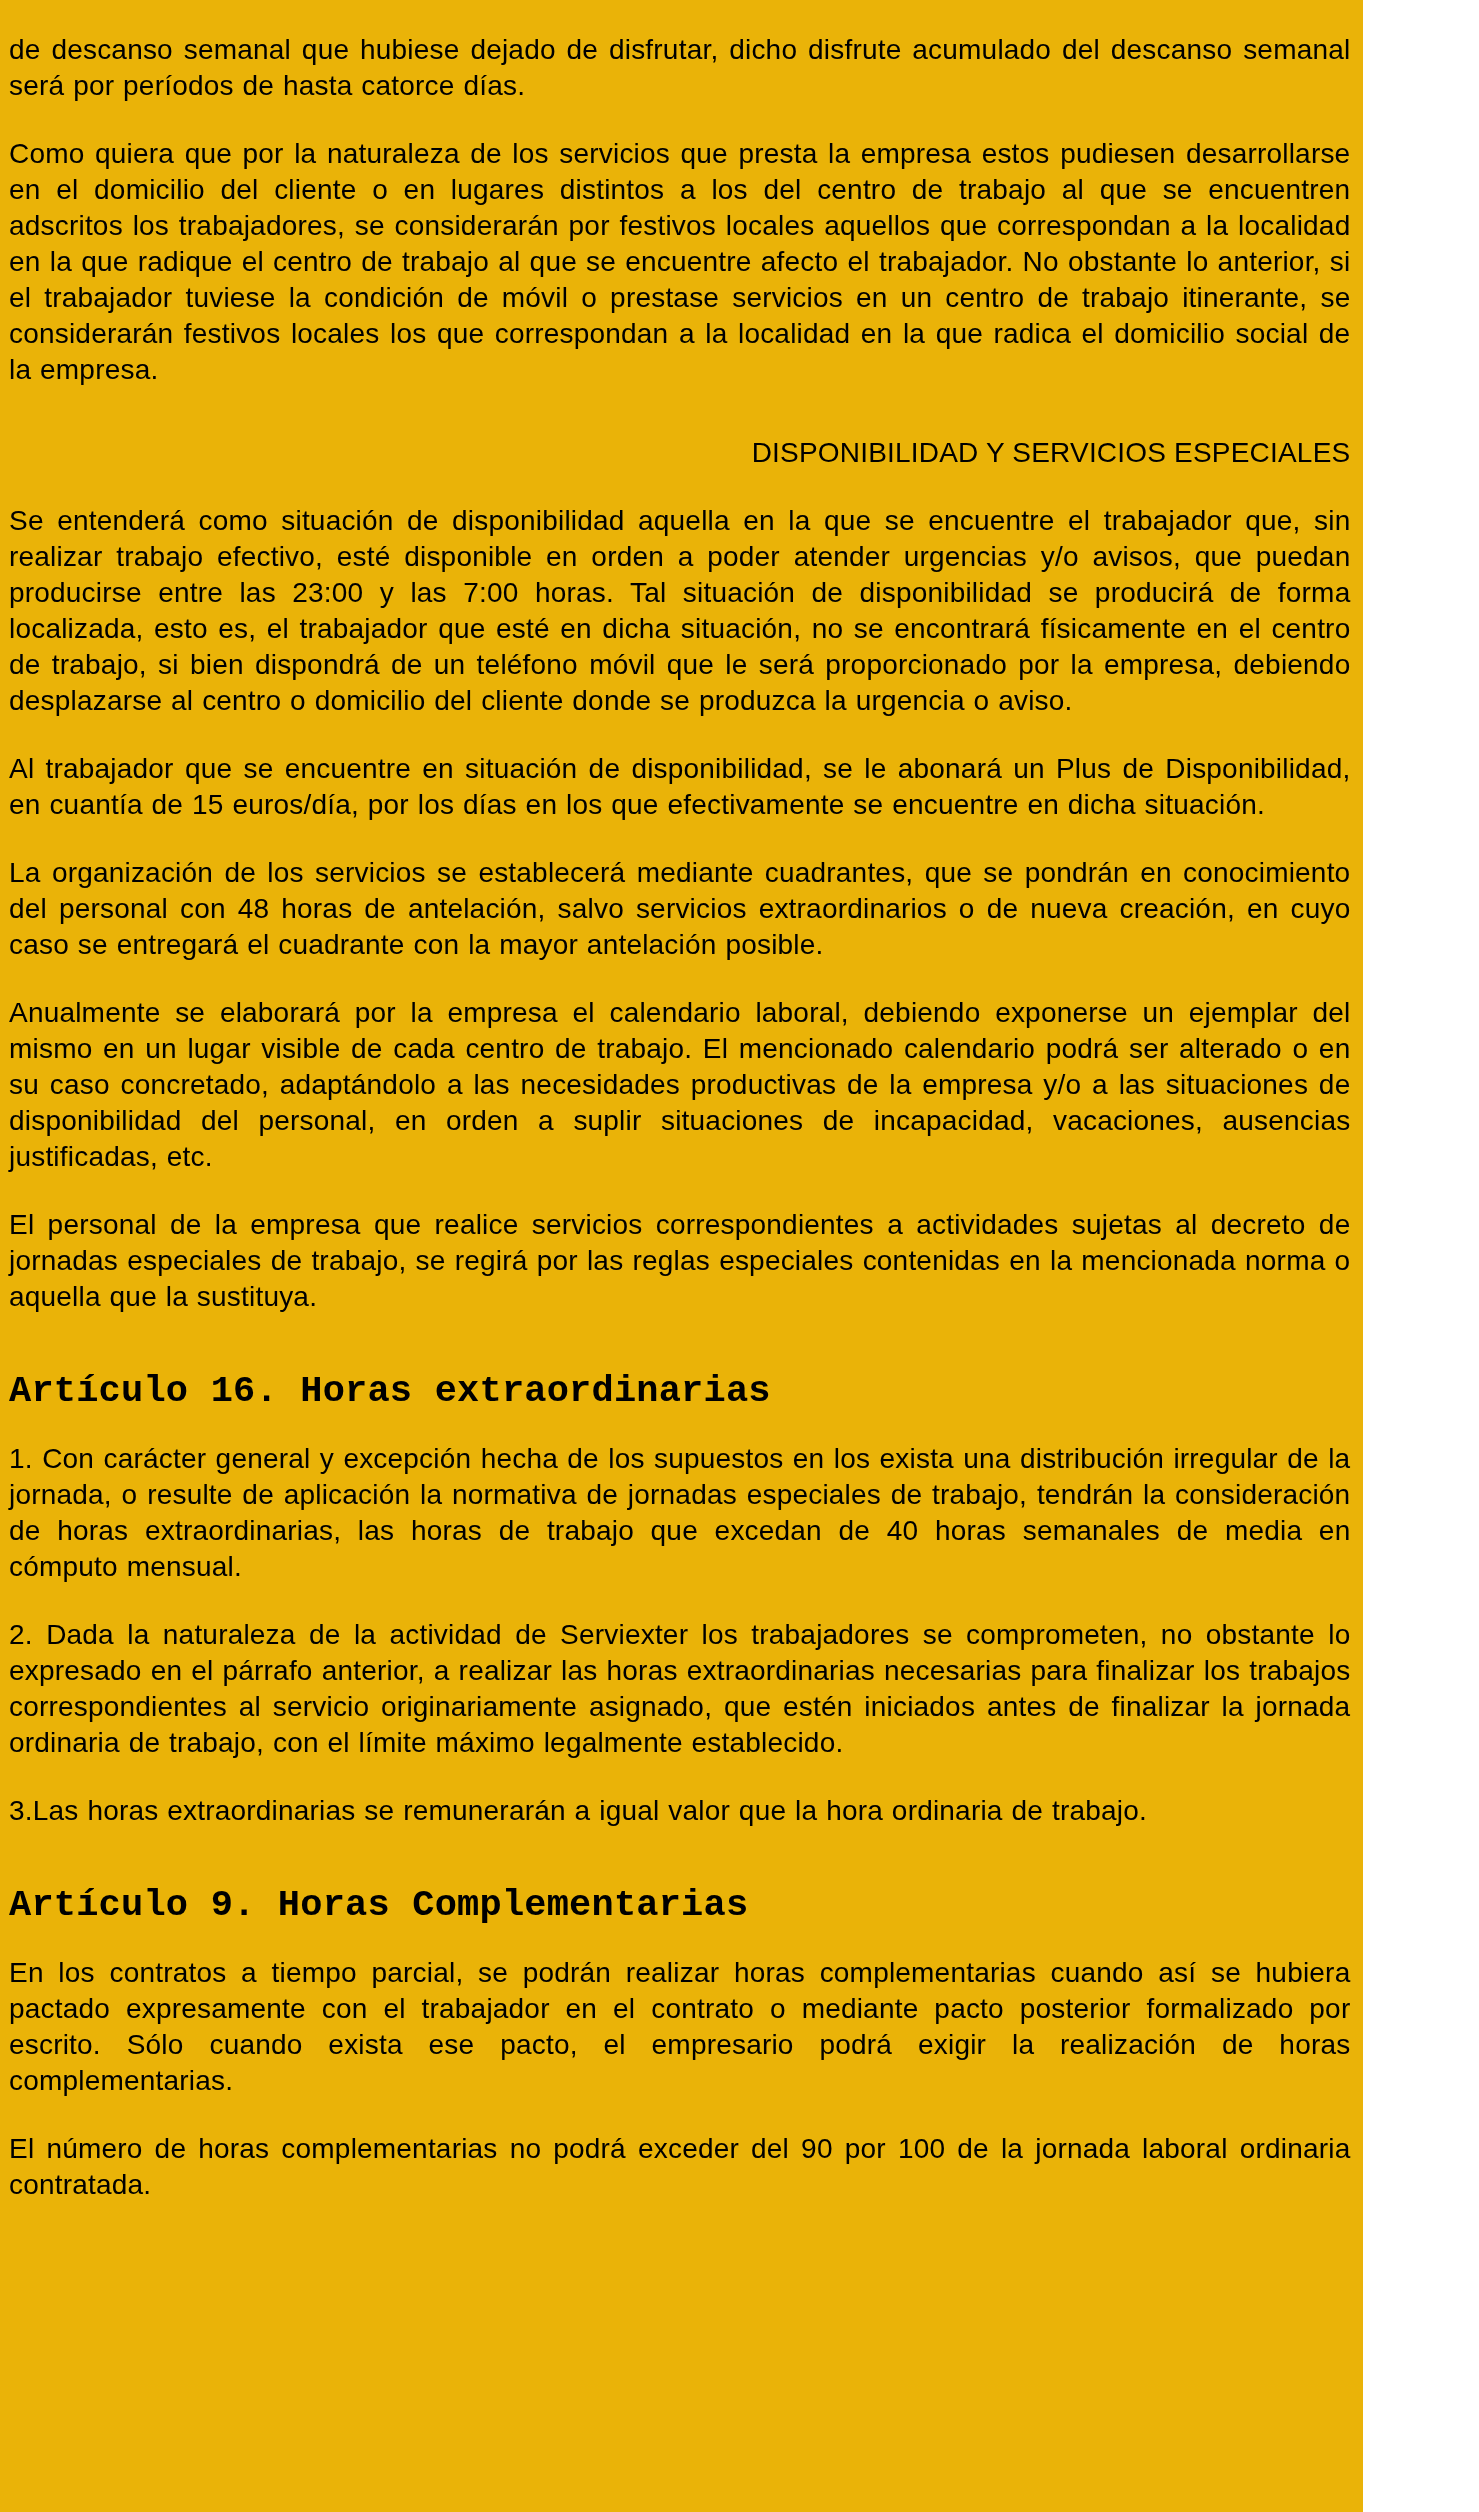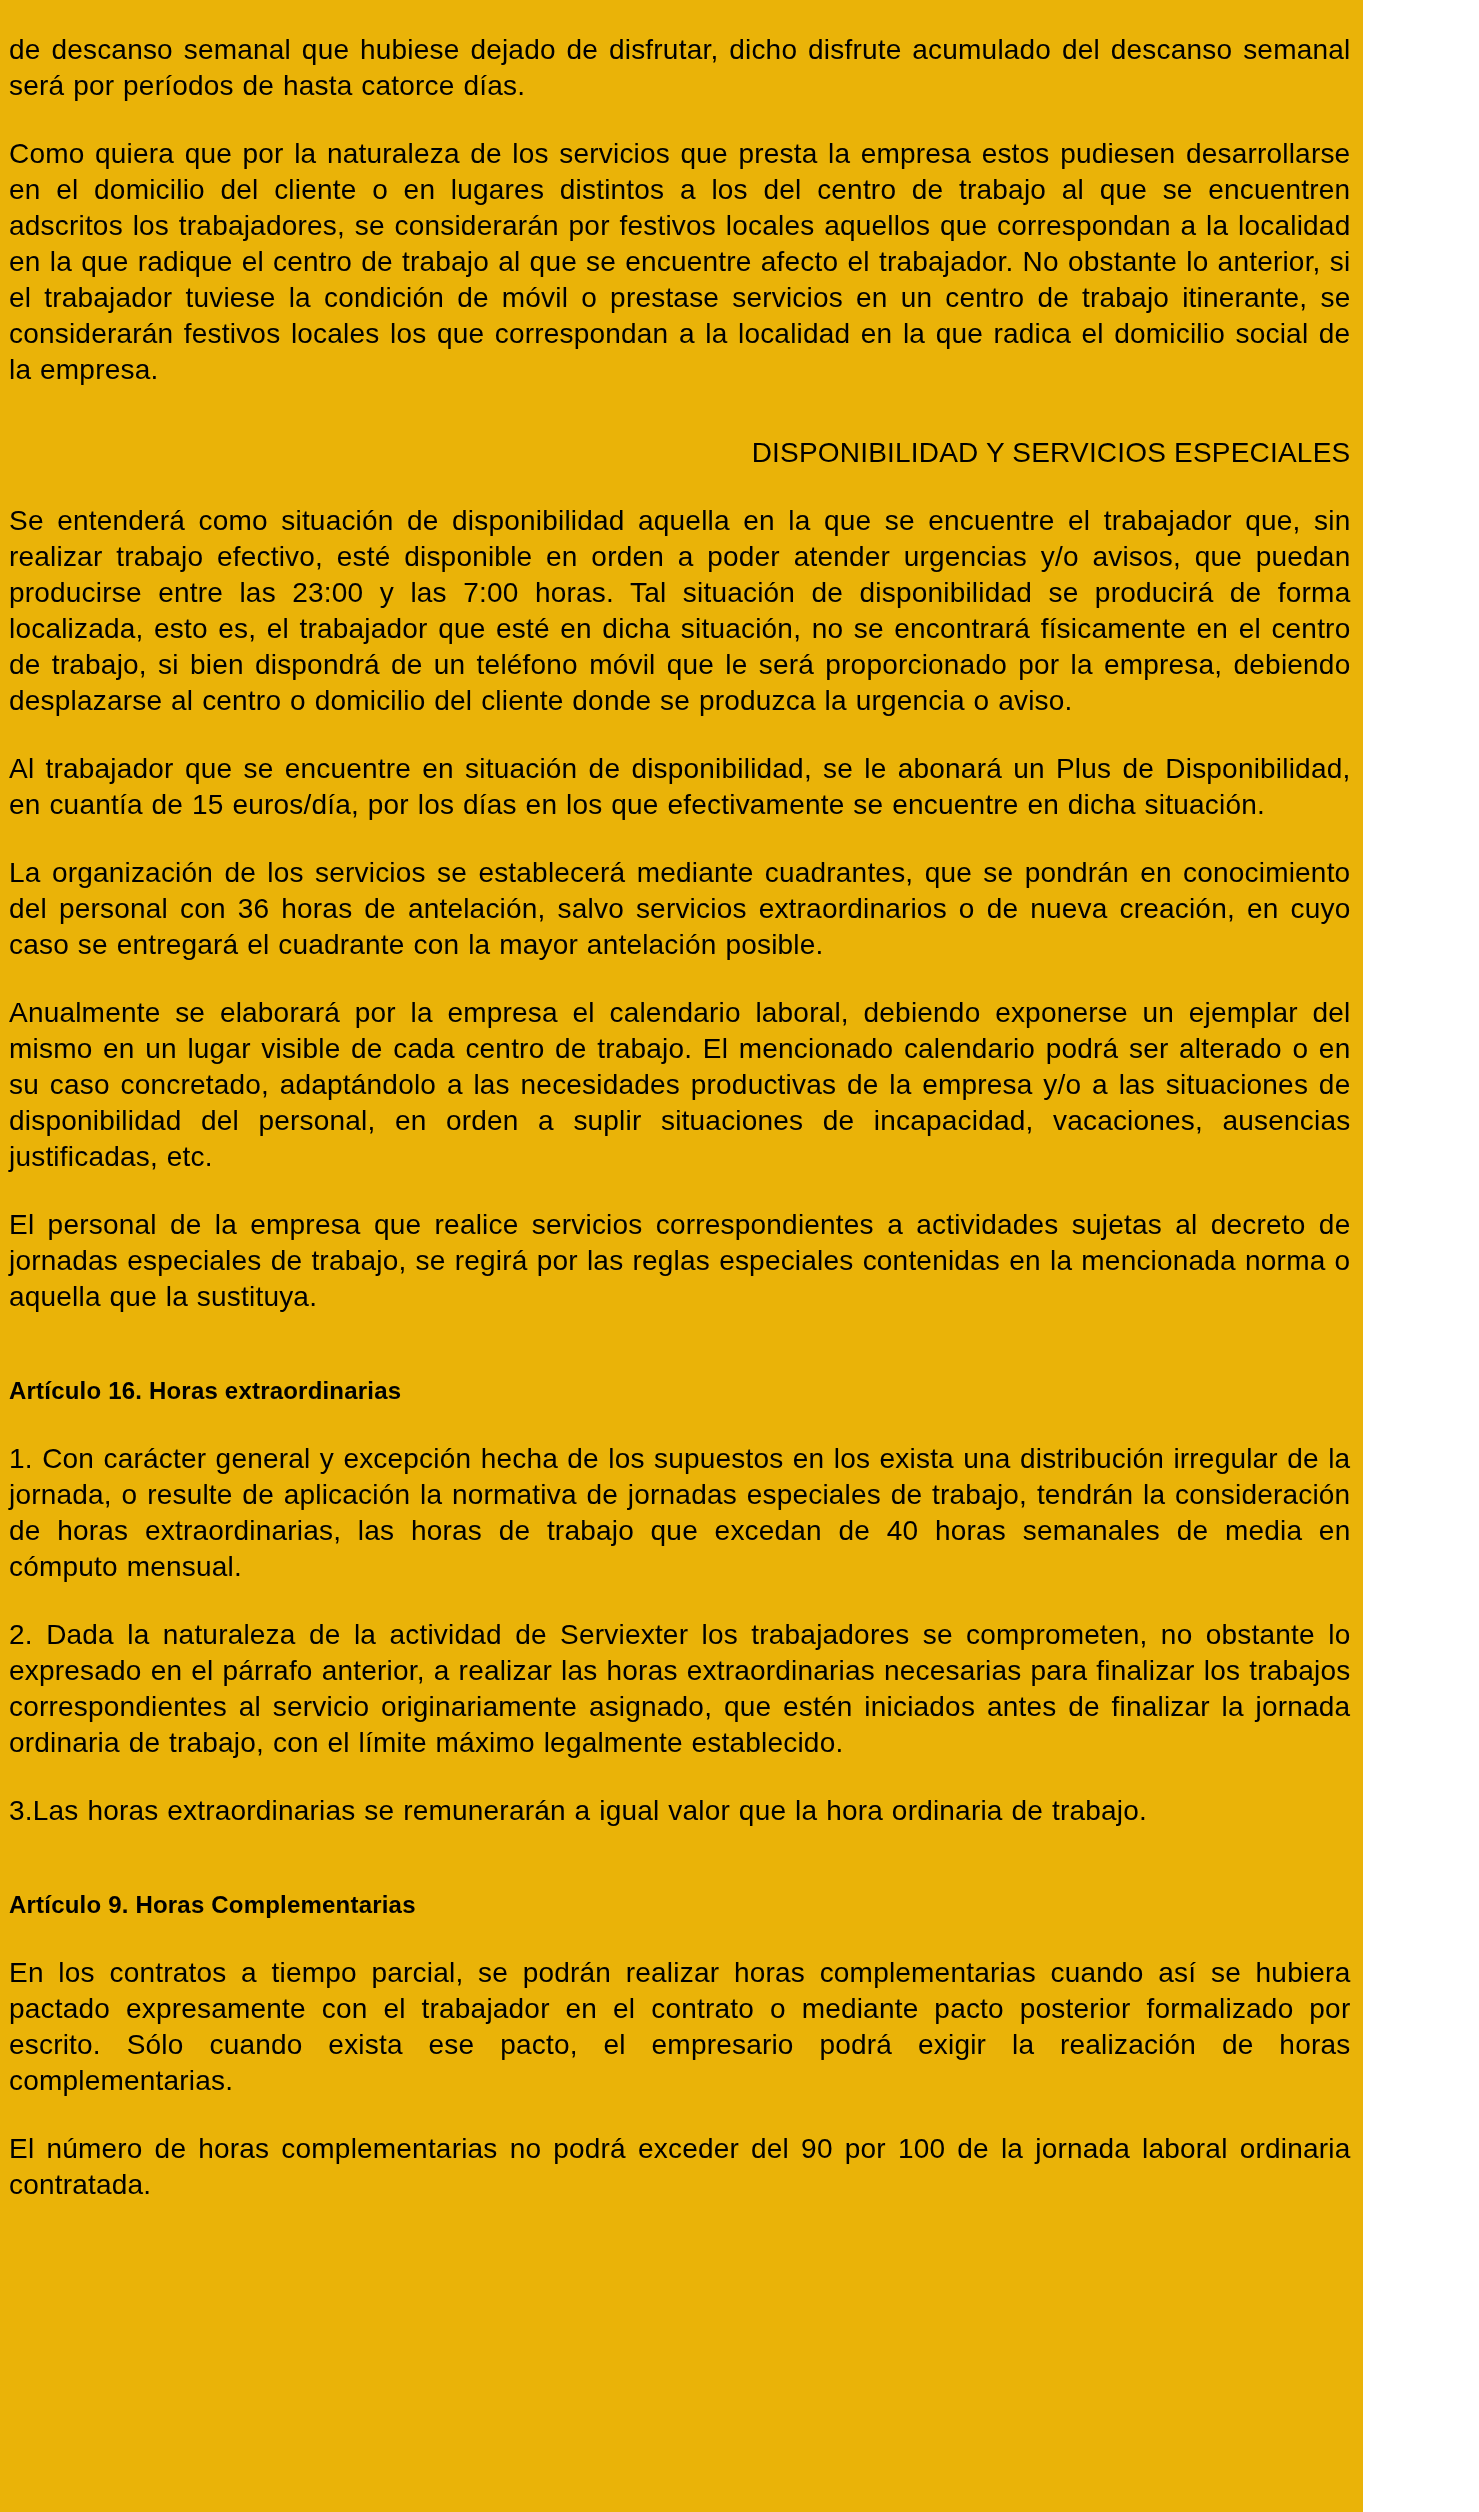--- a/index.html
+++ b/index.html
@@ -32,44 +32,45 @@
   }
   .section-heading {
     font-size: 28px;
     line-height: 36px;
     font-weight: normal;
     text-align: right;
     margin: 47px 0 32px 0;
     letter-spacing: 0.2px;
   }
   .article-heading {
-    font-size: 24px;
+    font-size: 37px;
     line-height: 36px;
     font-weight: bold;
     text-align: left;
     margin: 58px 0 32px 0;
     letter-spacing: 0.2px;
+    font-family: Liberation Mono, monospace;
   }
 </style>
 </head>
 <body>
 
 <div class="doc-page">
 
   <p class="para">de descanso semanal que hubiese dejado de disfrutar, dicho disfrute acumulado del descanso semanal será por períodos de hasta catorce días.</p>
 
   <p class="para">Como quiera que por la naturaleza de los servicios que presta la empresa estos pudiesen desarrollarse en el domicilio del cliente o en lugares distintos a los del centro de trabajo al que se encuentren adscritos los trabajadores, se considerarán por festivos locales aquellos que correspondan a la localidad en la que radique el centro de trabajo al que se encuentre afecto el trabajador. No obstante lo anterior, si el trabajador tuviese la condición de móvil o prestase servicios en un centro de trabajo itinerante, se considerarán festivos locales los que correspondan a la localidad en la que radica el domicilio social de la empresa.</p>
 
   <h2 class="section-heading">DISPONIBILIDAD Y SERVICIOS ESPECIALES</h2>
 
   <p class="para">Se entenderá como situación de disponibilidad aquella en la que se encuentre el trabajador que, sin realizar trabajo efectivo, esté disponible en orden a poder atender urgencias y/o avisos, que puedan producirse entre las 23:00 y las 7:00 horas. Tal situación de disponibilidad se producirá de forma localizada, esto es, el trabajador que esté en dicha situación, no se encontrará físicamente en el centro de trabajo, si bien dispondrá de un teléfono móvil que le será proporcionado por la empresa, debiendo desplazarse al centro o domicilio del cliente donde se produzca la urgencia o aviso.</p>
 
   <p class="para">Al trabajador que se encuentre en situación de disponibilidad, se le abonará un Plus de Disponibilidad, en cuantía de 15 euros/día, por los días en los que efectivamente se encuentre en dicha situación.</p>
 
-  <p class="para">La organización de los servicios se establecerá mediante cuadrantes, que se pondrán en conocimiento del personal con 36 horas de antelación, salvo servicios extraordinarios o de nueva creación, en cuyo caso se entregará el cuadrante con la mayor antelación posible.</p>
+  <p class="para">La organización de los servicios se establecerá mediante cuadrantes, que se pondrán en conocimiento del personal con 48 horas de antelación, salvo servicios extraordinarios o de nueva creación, en cuyo caso se entregará el cuadrante con la mayor antelación posible.</p>
 
   <p class="para">Anualmente se elaborará por la empresa el calendario laboral, debiendo exponerse un ejemplar del mismo en un lugar visible de cada centro de trabajo. El mencionado calendario podrá ser alterado o en su caso concretado, adaptándolo a las necesidades productivas de la empresa y/o a las situaciones de disponibilidad del personal, en orden a suplir situaciones de incapacidad, vacaciones, ausencias justificadas, etc.</p>
 
   <p class="para">El personal de la empresa que realice servicios correspondientes a actividades sujetas al decreto de jornadas especiales de trabajo, se regirá por las reglas especiales contenidas en la mencionada norma o aquella que la sustituya.</p>
 
   <h3 class="article-heading">Artículo 16. Horas extraordinarias</h3>
 
   <p class="para">1. Con carácter general y excepción hecha de los supuestos en los exista una distribución irregular de la jornada, o resulte de aplicación la normativa de jornadas especiales de trabajo, tendrán la consideración de horas extraordinarias, las horas de trabajo que excedan de 40 horas semanales de media en cómputo mensual.</p>
 
   <p class="para">2. Dada la naturaleza de la actividad de Serviexter los trabajadores se comprometen, no obstante lo expresado en el párrafo anterior, a realizar las horas extraordinarias necesarias para finalizar los trabajos correspondientes al servicio originariamente asignado, que estén iniciados antes de finalizar la jornada ordinaria de trabajo, con el límite máximo legalmente establecido.</p>

